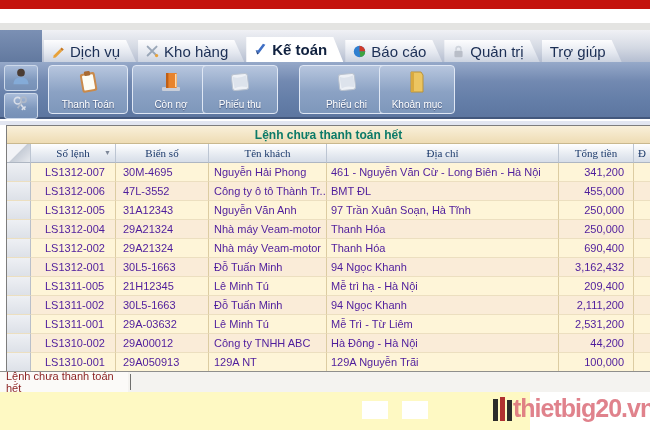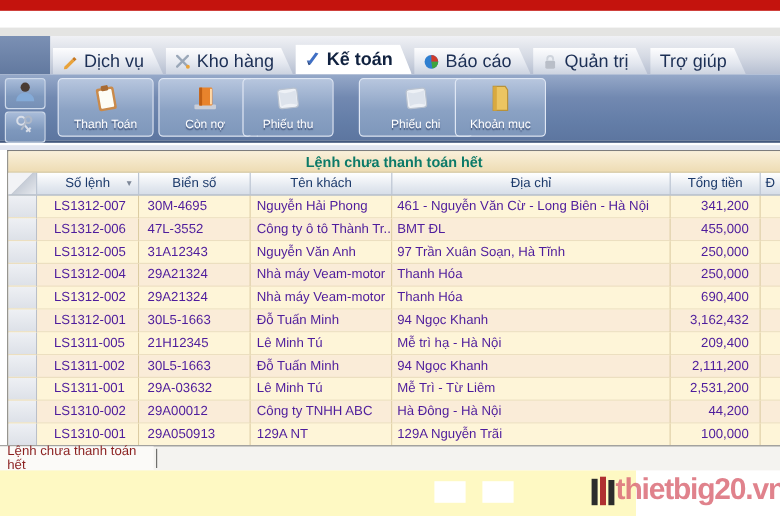--- a/index.html
+++ b/index.html
@@ -47,21 +47,21 @@
 
   
   .grid { position:absolute; left:6px; top:125px; width:644px; height:246px;
           border-left:1px solid #7d7d7d; border-top:1px solid #7d7d7d; background:#fff6d9; }
   .grid-title { height:18px; background:linear-gradient(180deg,#f9f0da,#eedcb4);
                 border-bottom:1px solid #c9b88e; display:flex; align-items:center; justify-content:center;
                 font-size:12px; font-weight:bold; color:#0c7a68; }
   .grid-header { height:19px; display:flex; background:linear-gradient(180deg,#ffffff,#e4e9f0 60%,#d5dce7); }
   .gh-cell { border-right:1px solid #bcc5d2; border-bottom:1px solid #aeb6c2; font-size:11px;
              color:#1c3a6b; display:flex; align-items:center; justify-content:center;
-             position:relative; white-space:nowrap; overflow:hidden; }
+             position:relative; white-space:nowrap; overflow:hidden;font-family:Liberation Serif, serif; }
   .gh-sel { background:linear-gradient(135deg,#f2f3f6 48%,#c6ccd6 50%,#e6e9ee 100%); }
   .sort-arrow { position:absolute; right:4px; top:6px; font-size:7px; color:#7d8798; line-height:7px; }
   .grid-body .row { height:19px; display:flex; }
   .cell { border-right:1px solid #dcccA2; border-bottom:1px solid #ecdfc0; font-size:11px;
           color:#4e1c9c; display:flex; align-items:center; white-space:nowrap; overflow:hidden; }
   .row:nth-child(odd)  .cell { background:#fef5d8; }
   .row:nth-child(even) .cell { background:#faecd8; }
   .cell.sel { background:linear-gradient(180deg,#eef0f4,#dde1e8) !important; border-right:1px solid #b9bfc9; }
   
   .c0 { width:24px; flex:0 0 24px; }

